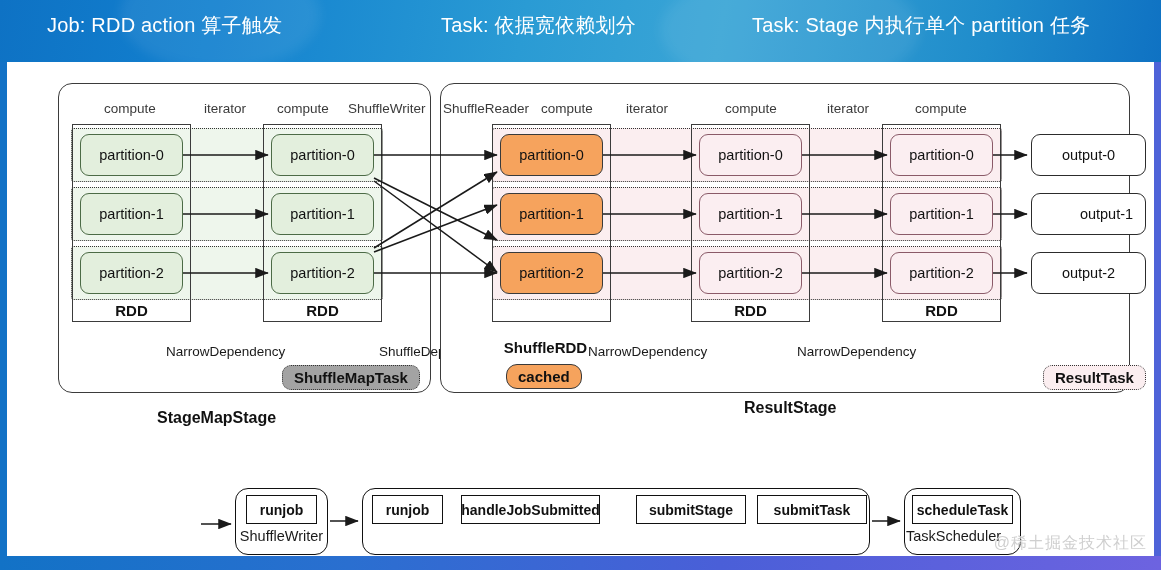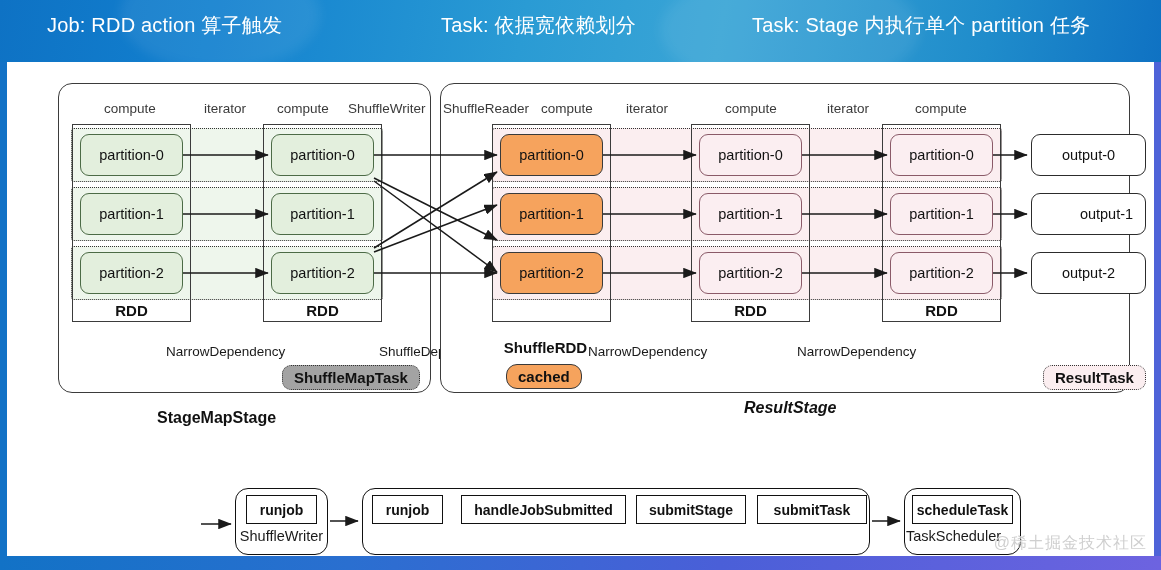--- a/index.html
+++ b/index.html
@@ -49,21 +49,21 @@
     box-sizing:border-box;
   }
   #stageA{left:58px;top:83px;width:373px;height:310px;}
   #stageB{left:440px;top:83px;width:690px;height:310px;}
 
   .stage-caption{
     position:absolute;font-size:16px;font-weight:bold;color:#111;
     white-space:nowrap;
   }
   #capA{left:157px;top:409px;}
-  #capB{left:744px;top:399px;font-style:italic;}
+  #capB{left:744px;top:399px;}
 
   
   .rdd-col{
     position:absolute;
     border:1.5px solid #3b3b3b;
     background:transparent;
     box-sizing:border-box;
   }
   .rdd-label{
     position:absolute;font-size:15px;font-weight:bold;color:#111;
@@ -238,21 +238,21 @@
   <div class="badge pink" style="left:1043px;top:365px;">ResultTask</div>
   <div class="stage-caption" id="capB">ResultStage</div>
 
 
   <div class="roundbox" style="left:235px;top:488px;width:93px;height:67px;"></div>
   <div class="sqbox" style="left:246px;top:495px;width:71px;height:29px;">runjob</div>
   <div class="subcap" style="left:235px;top:528px;width:93px;text-align:center;">ShuffleWriter</div>
 
   <div class="roundbox" style="left:362px;top:488px;width:508px;height:67px;"></div>
   <div class="sqbox" style="left:372px;top:495px;width:71px;height:29px;">runjob</div>
-  <div class="sqbox" style="left:461px;top:495px;width:165px;height:29px;">handleJobSubmitted</div>
+  <div class="sqbox" style="left:461px;top:495px;width:139px;height:29px;">handleJobSubmitted</div>
   <div class="sqbox" style="left:636px;top:495px;width:110px;height:29px;">submitStage</div>
   <div class="sqbox" style="left:757px;top:495px;width:110px;height:29px;">submitTask</div>
 
   <div class="roundbox" style="left:904px;top:488px;width:117px;height:67px;"></div>
   <div class="sqbox" style="left:912px;top:495px;width:101px;height:29px;">scheduleTask</div>
   <div class="subcap" style="left:904px;top:528px;width:99px;text-align:center;">TaskScheduler</div>
 
   <div class="watermark">@稀土掘金技术社区</div>
 
   <svg id="wires">

